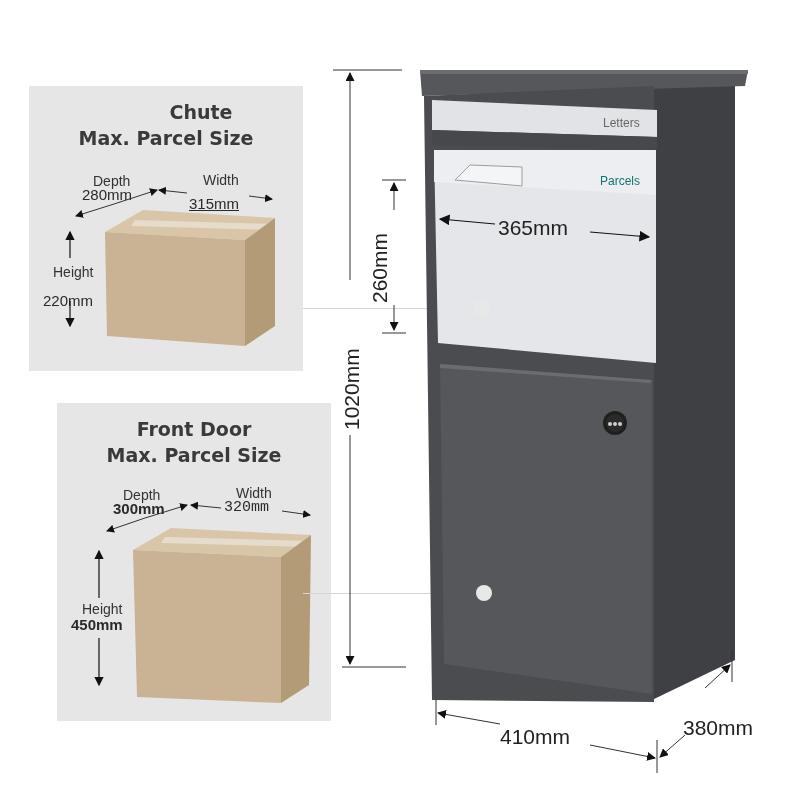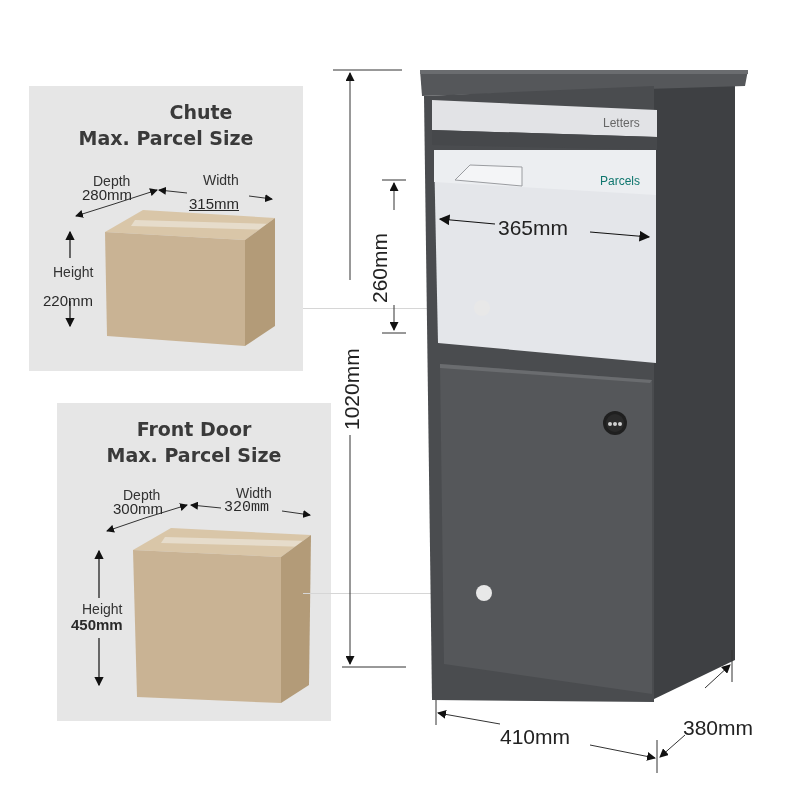--- a/index.html
+++ b/index.html
@@ -51,21 +51,21 @@
     <polygon points="0,26 140,34 140,140 2,130" fill="#c9b394"></polygon>
     <polygon points="140,34 170,12 170,120 140,140" fill="#b39b78"></polygon>
   </svg>
 </div>
 
 <div class="panel" style="left:29px;top:403px;width:274px;height:318px;margin-left:28px;">
   <div class="panel-title" style="top:14px;">Front Door</div>
   <div class="panel-title" style="top:40px;">Max. Parcel Size</div>
 
   <div class="small-label" style="left:66px;top:84px;">Depth</div>
-  <div class="mm-label" style="left:56px;top:97px;">300mm</div>
+  <div class="mm-label" style="left:56px;top:97px;font-weight:bold;">300mm</div>
   <div class="small-label" style="left:179px;top:82px;">Width</div>
   <div class="mm-label" style="left:167px;top:96px;font-family:Liberation Mono, monospace;">320mm</div>
   <div class="small-label" style="left:25px;top:198px;">Height</div>
   <div class="mm-label" style="left:14px;top:213px;font-weight:bold;">450mm</div>
 
   <svg class="abs" style="left:0;top:0;" width="274" height="318">
     <defs>
       <marker id="ah2" markerWidth="8" markerHeight="8" refX="7" refY="4" orient="auto">
           <path d="M0,0 L8,4 L0,8 z" fill="#111"></path>
         </marker>

